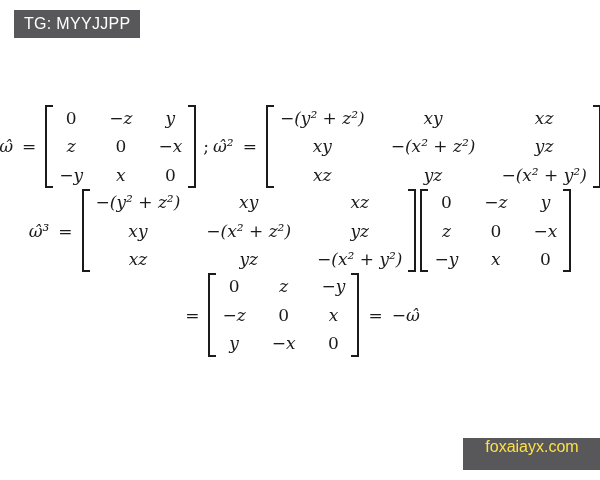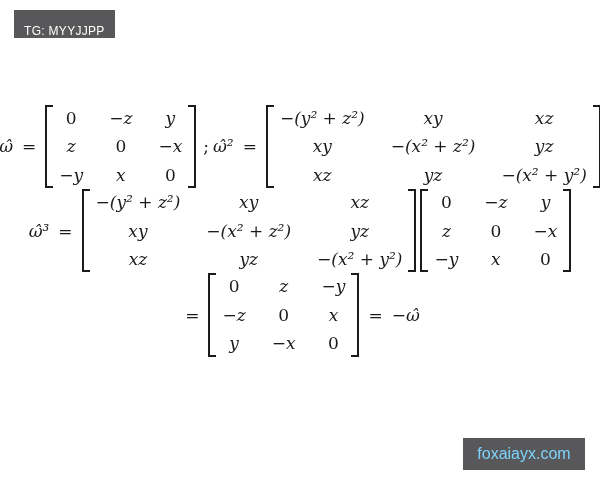--- a/index.html
+++ b/index.html
@@ -12,29 +12,29 @@
     width:600px;height:480px;
     background:#ffffff;
     overflow:hidden;
     font-family:"Liberation Sans",sans-serif;
   }
   
   .badge{
     position:absolute;left:14px;top:10px;
     height:28px;padding:0 10px;
     background:var(--box-gray);color:#fff;
-    display:flex;align-items:flex-end;
-    font-size:12px;letter-spacing:.3px;
+    display:flex;align-items:center;
+    font-size:16px;letter-spacing:.3px;
   }
   
   .watermark{
     position:absolute;left:463px;top:438px;
-    width:122px;height:32px;
-    background:var(--box-gray);color:#7dd3fc;
-    display:flex;align-items:center;justify-content:center;
+    width:138px;height:32px;
+    background:var(--box-gray);color:#fde047;
+    display:flex;align-items:flex-start;justify-content:center;
     font-size:16px;
   }
   
   .math-block{
     position:absolute;top:104px;left:0;right:0;
     color:var(--ink);
     font-family:"DejaVu Serif",serif;
     font-size:17px;line-height:1.2;
   }
   .math-line{

